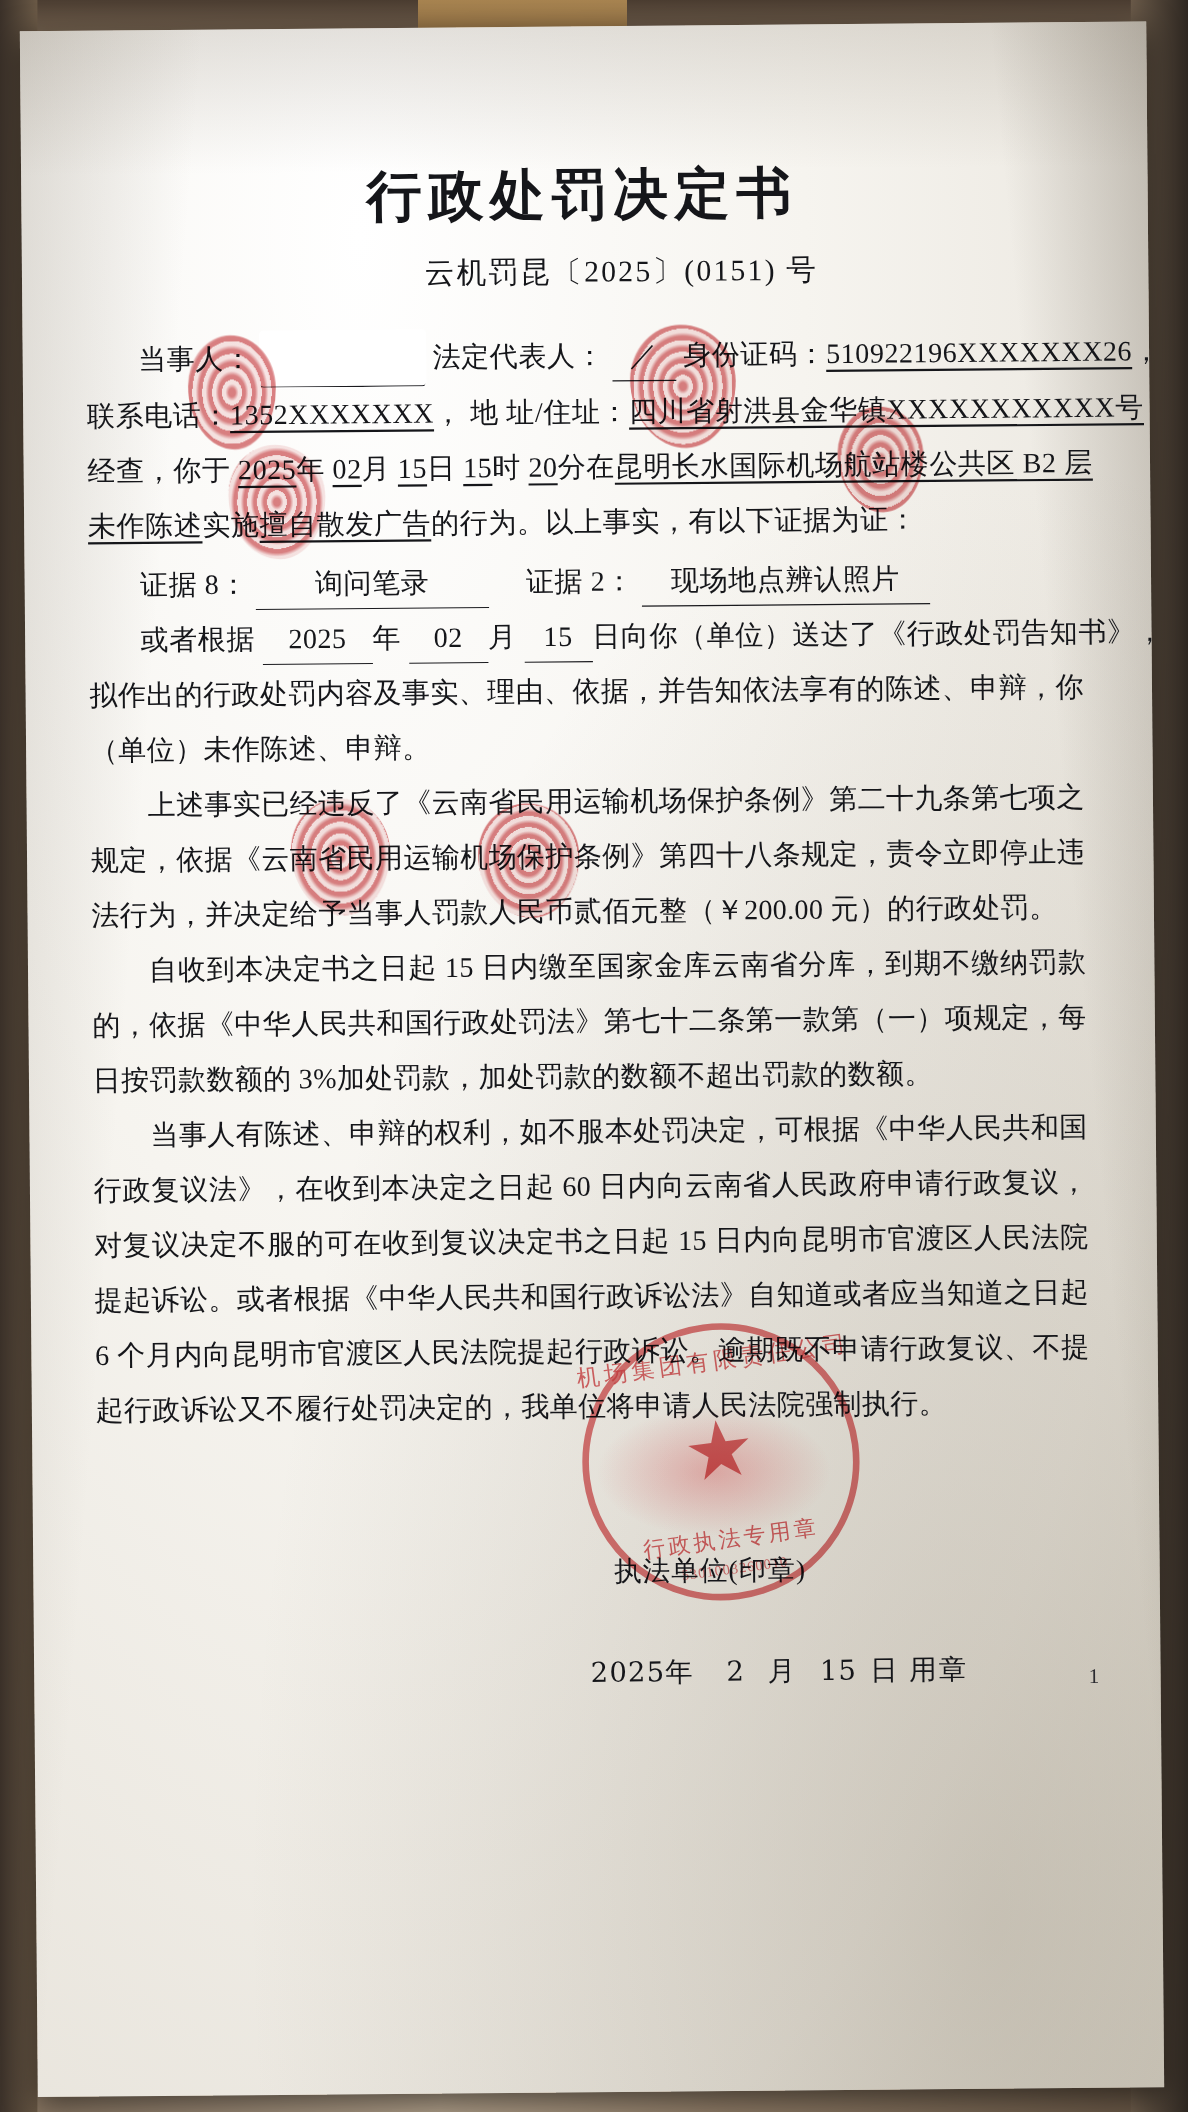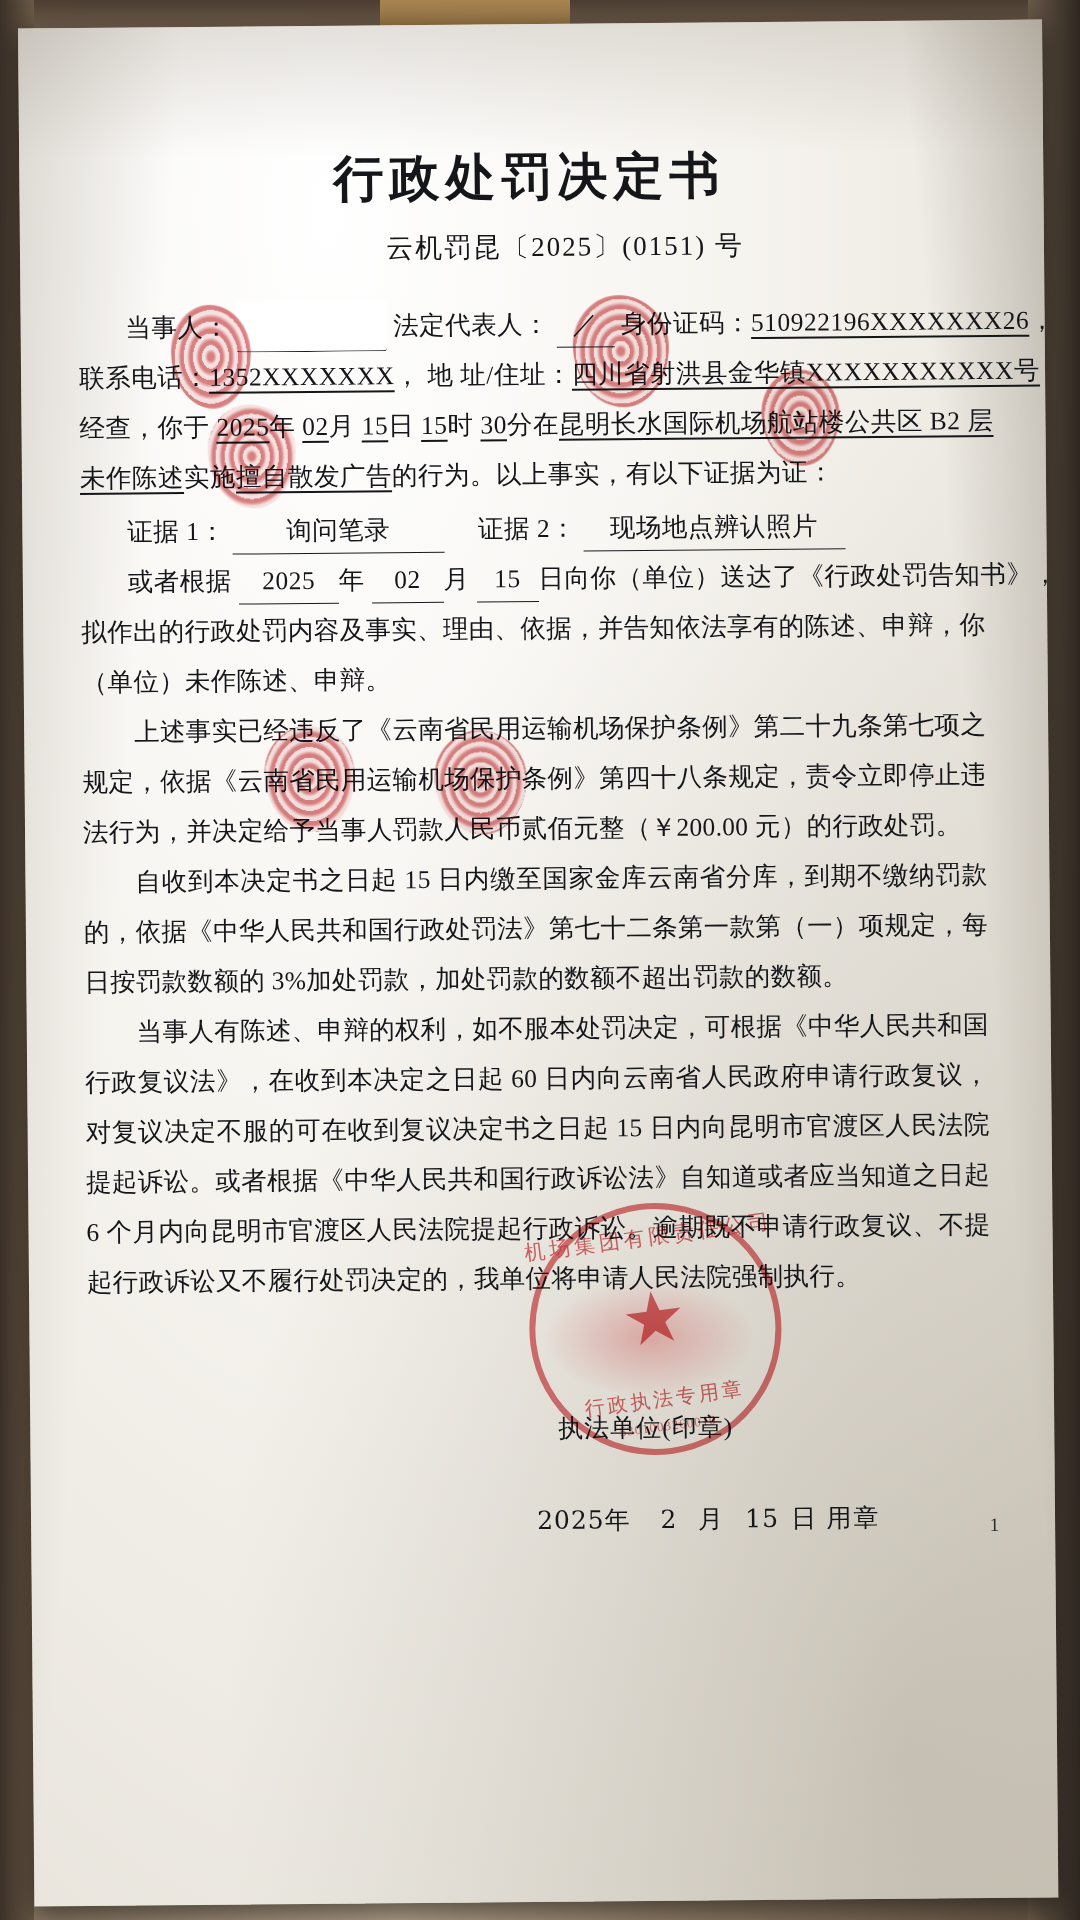--- a/index.html
+++ b/index.html
@@ -274,29 +274,29 @@
         <span>联系电话：</span><span class="u">1352XXXXXXX</span><span>，</span>
         <span>地  址/住址：</span><span class="u">四川省射洪县金华镇XXXXXXXXXXX号</span><span>，</span>
       </div>
 
       <div class="line">
         <span>经查，你于</span>
         <span class="u">2025</span><span>年</span>
         <span class="u">02</span><span>月</span>
         <span class="u">15</span><span>日</span>
         <span class="u">15</span><span>时</span>
-        <span class="u">30</span><span>分在</span><span class="u">昆明长水国际机场航站楼公共区 B2 层</span>
+        <span class="u">20</span><span>分在</span><span class="u">昆明长水国际机场航站楼公共区 B2 层</span>
       </div>
       <div class="line">
         <span class="u">未作陈述</span><span>实施</span><span class="u">擅自散发广告</span><span>的行为。以上事实，有以下证据为证：</span>
       </div>
 
       <div class="line ev-row">
         <span class="sp40"></span>
-        <span>证据 1：</span>
+        <span>证据 8：</span>
         <span class="fill" style="width:200px;">询问笔录</span>
         <span class="sp20"></span>
         <span>证据 2：</span>
         <span class="fill" style="width:250px;">现场地点辨认照片</span>
       </div>
 
       <div class="line">
         <span class="sp40"></span>
         <span>或者根据</span>
         <span class="fill" style="width:88px;">2025</span><span>年</span>

